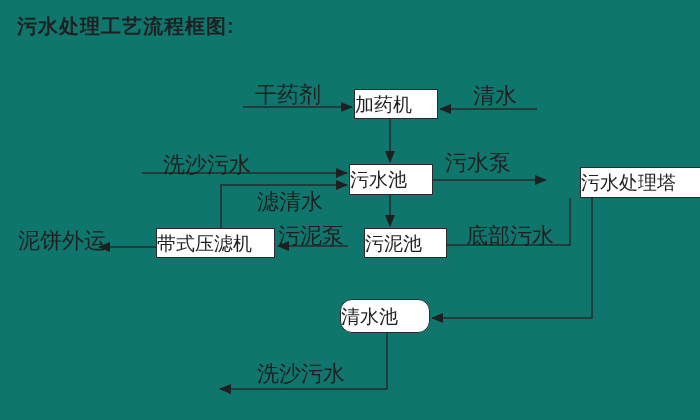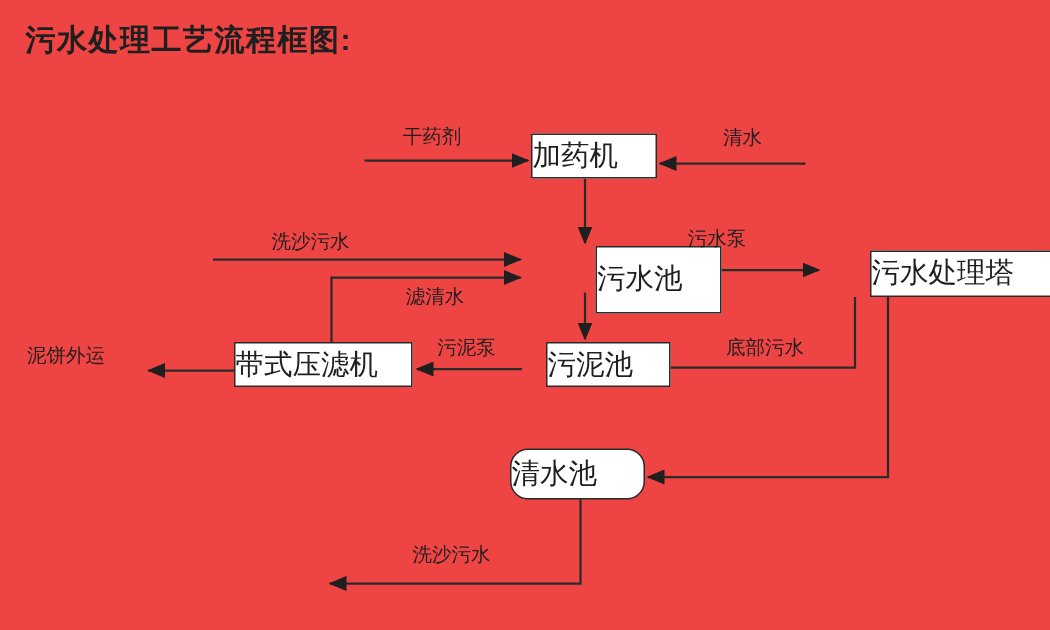--- a/index.html
+++ b/index.html
@@ -1,20 +1,20 @@
 <!DOCTYPE html>
 <html><head>
 <meta charset="utf-8">
 <style>
   html, body { margin: 0; padding: 0; background: #ffffff; }
   .stage {
     position: relative;
     width: 700px;
     height: 420px;
-    background: #ef4444;
+    background: #0f766e;
     font-family: "Liberation Sans", "DejaVu Sans", sans-serif;
     color: #1f1f1f;
     overflow: hidden;
   }
   .title {
     position: absolute;
     left: 17px;
     top: 13px;
     font-size: 20px;
     font-weight: bold;
@@ -37,21 +37,21 @@
     background: #ffffff;
     display: flex;
     align-items: center;
     justify-content: flex-start;
     font-size: 19px;
     white-space: nowrap;
     line-height: 1;
   }
   .flabel {
     position: absolute;
-    font-size: 13px;
+    font-size: 22px;
     white-space: nowrap;
     line-height: 1;
     text-align: center;
   }
   .flabel.centered { transform: translateX(-50%); }
 </style>
 </head>
 <body>
 
 <div class="stage">
@@ -74,21 +74,21 @@
     <path d="M570 198 V245 H434" marker-end="url(#arrow)"></path>
     <path d="M592 198 V318 H432" marker-end="url(#arrow)"></path>
     <path d="M348 246 H278" marker-end="url(#arrow)"></path>
     <path d="M156 247 H99" marker-end="url(#arrow)"></path>
     <path d="M387 333 V389 H220" marker-end="url(#arrow)"></path>
   </svg>
 
   <div class="node" style="left:354px; top:89px; width:84px; height:30px;">
     <span>加药机</span>
   </div>
-  <div class="node" style="left:349px; top:164px; width:84px; height:45px;margin-left:48px;">
+  <div class="node" style="left:349px; top:164px; width:84px; height:31px;">
     <span>污水池</span>
   </div>
   <div class="node" style="left:548px; top:167px; width:131px; height:31px;margin-left:32px;">
     <span>污水处理塔</span>
   </div>
   <div class="node" style="left:348px; top:228px; width:83px; height:30px;margin-left:16px;">
     <span>污泥池</span>
   </div>
   <div class="node" style="left:156px; top:228px; width:119px; height:30px;">
     <span>带式压滤机</span>

